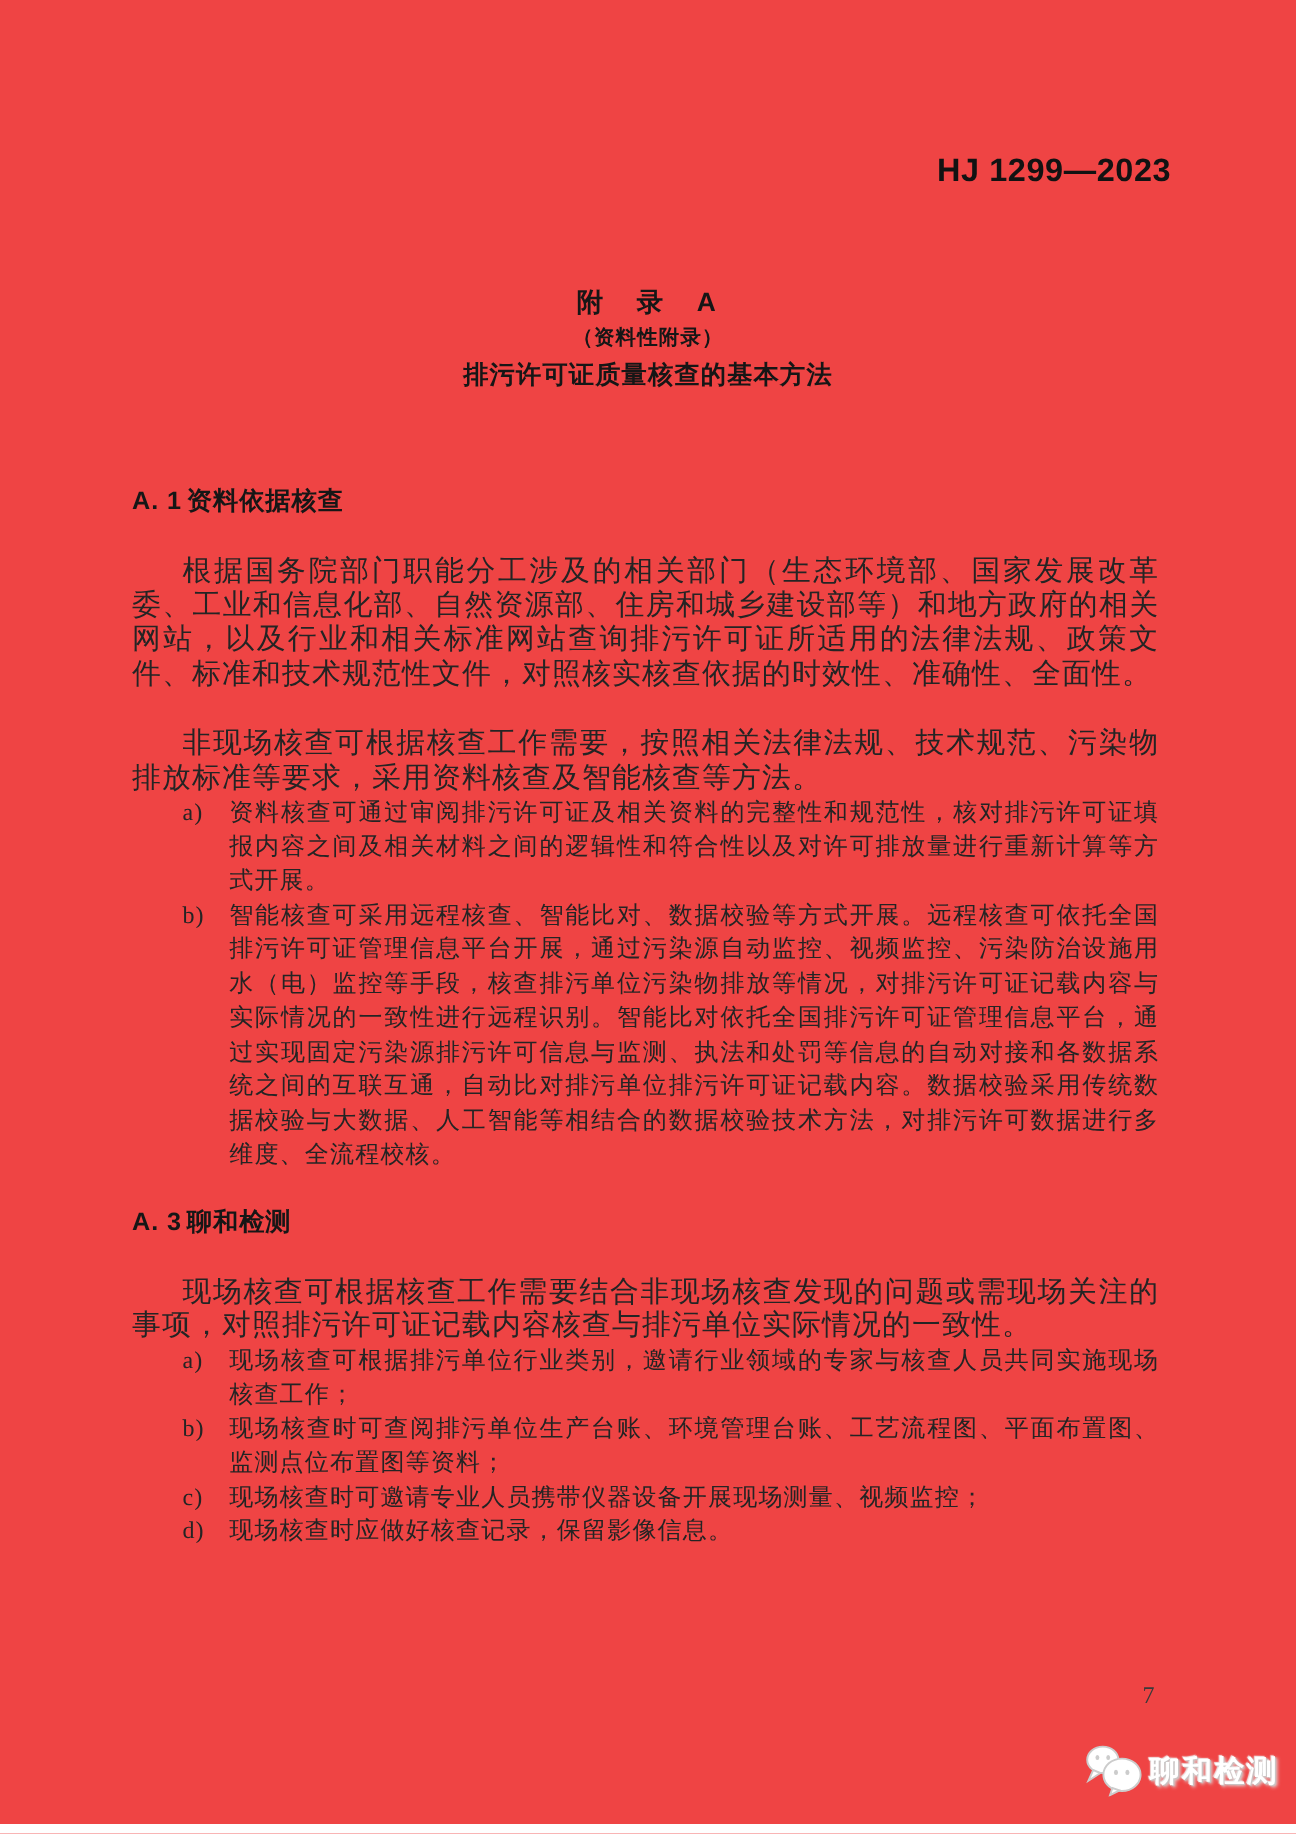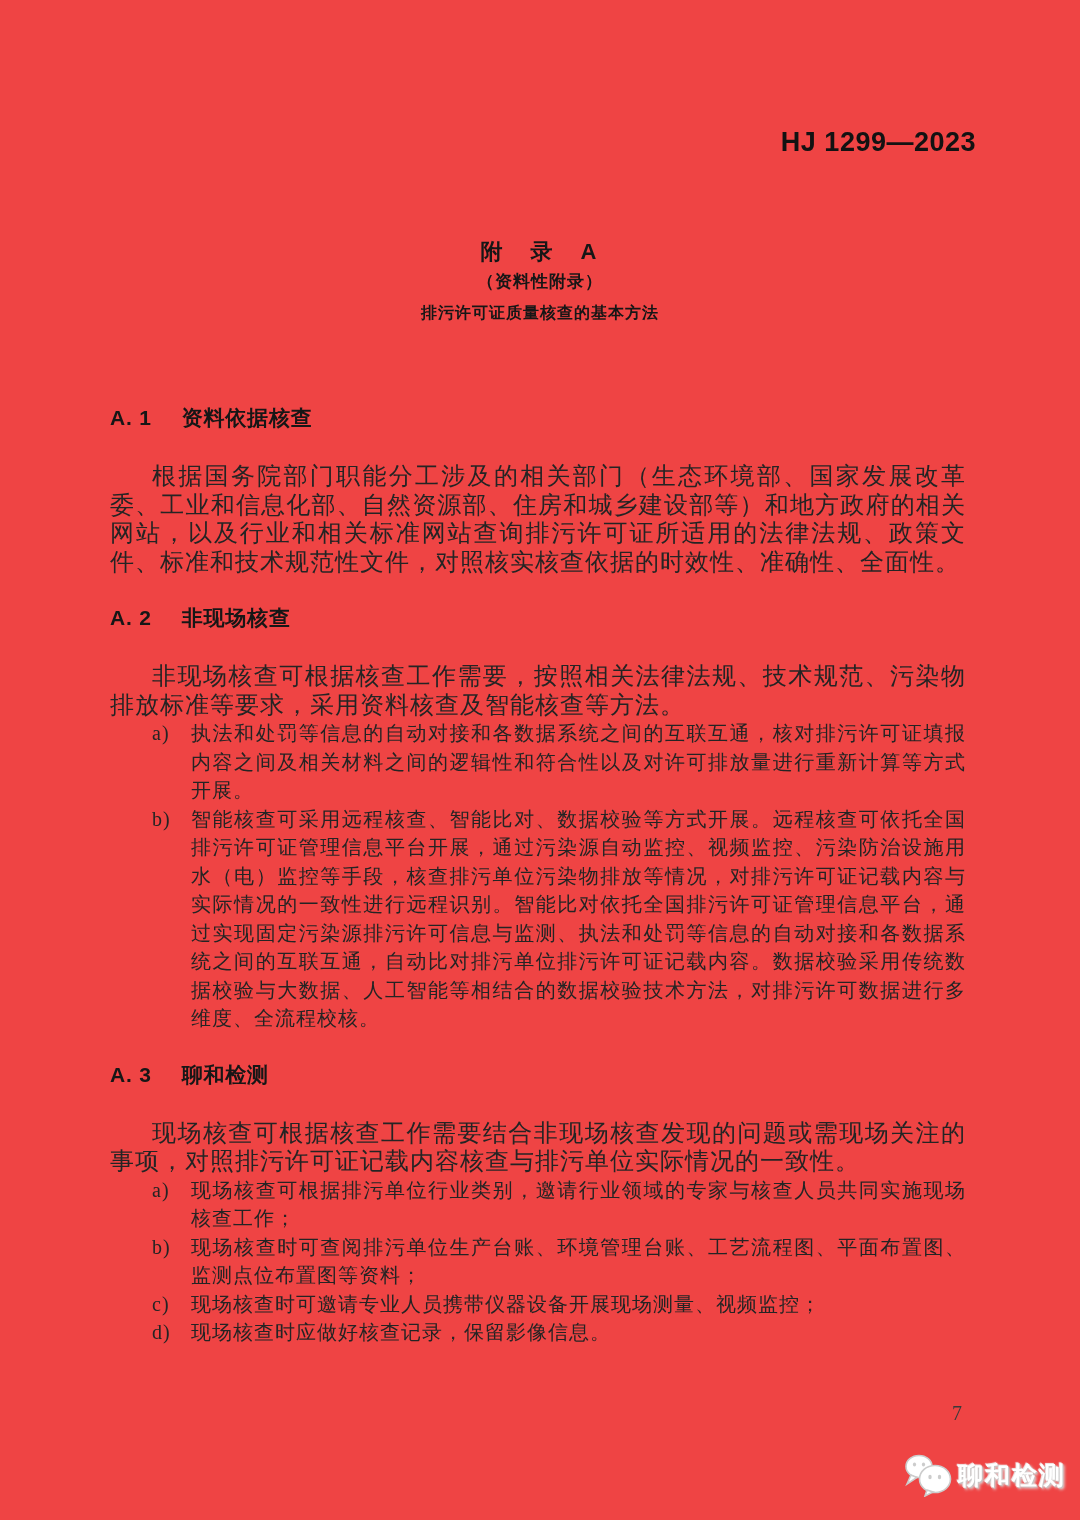--- a/index.html
+++ b/index.html
@@ -33,40 +33,40 @@
     top: 238px;
     left: 0;
     width: 100%;
     text-align: center;
     font-family: "Liberation Sans", "DejaVu Sans", sans-serif;
     font-weight: 700;
     color: #161616;
   }
   .title-appendix { font-size: 22px; line-height: 28px; letter-spacing: 3px; }
   .title-type     { font-size: 17px; line-height: 26px; margin-top: 3px; letter-spacing: 1px; }
-  .title-subject  { font-size: 16px; line-height: 28px; margin-top: 4px; letter-spacing: 1px; }
+  .title-subject  { font-size: 21px; line-height: 28px; margin-top: 4px; letter-spacing: 1px; }
 
   
   .content {
     position: absolute;
     top: 404px;
     left: 110px;
     width: 856px;
   }
   .sec-heading {
     margin: 28px 0 0 0;
     font-family: "Liberation Sans", "DejaVu Sans", sans-serif;
     font-weight: 700;
     font-size: 21px;
     line-height: 28px;
     letter-spacing: 0.8px;
     color: #161616;
   }
   .content > section:first-child .sec-heading { margin-top: 0; }
-  .sec-number { display: inline-block; margin-right: 30px; }
+  .sec-number { display: inline-block; margin-right: 4px; }
   .para {
     margin: 30px 0 0 0;
     font-size: 24px;
     line-height: 28.5px;
     letter-spacing: 1px;
     text-align: justify;
     text-indent: 42px;
     color: #242424;
   }
   .list { margin: 0; }
@@ -123,28 +123,25 @@
   <div class="content">
 
     <section>
       <h2 class="sec-heading">
         <span class="sec-number">A. 1</span><span>资料依据核查</span>
       </h2>
       <p class="para">根据国务院部门职能分工涉及的相关部门（生态环境部、国家发展改革委、工业和信息化部、自然资源部、住房和城乡建设部等）和地方政府的相关网站，以及行业和相关标准网站查询排污许可证所适用的法律法规、政策文件、标准和技术规范性文件，对照核实核查依据的时效性、准确性、全面性。</p>
     </section>
 
     <section>
-      <h2 class="sec-heading">
-        <span class="sec-number">A. 2</span><span>非现场核查</span>
-      </h2>
       <p class="para">非现场核查可根据核查工作需要，按照相关法律法规、技术规范、污染物排放标准等要求，采用资料核查及智能核查等方法。</p>
       <div class="list">
         <div class="list-item">
           <span class="item-label">a)</span>
-          <span class="item-text">执法和处罚等信息的自动对接和各数据系统之间的互联互通，核对排污许可证填报内容之间及相关材料之间的逻辑性和符合性以及对许可排放量进行重新计算等方式开展。</span>
+          <span class="item-text">资料核查可通过审阅排污许可证及相关资料的完整性和规范性，核对排污许可证填报内容之间及相关材料之间的逻辑性和符合性以及对许可排放量进行重新计算等方式开展。</span>
         </div>
         <div class="list-item">
           <span class="item-label">b)</span>
           <span class="item-text">智能核查可采用远程核查、智能比对、数据校验等方式开展。远程核查可依托全国排污许可证管理信息平台开展，通过污染源自动监控、视频监控、污染防治设施用水（电）监控等手段，核查排污单位污染物排放等情况，对排污许可证记载内容与实际情况的一致性进行远程识别。智能比对依托全国排污许可证管理信息平台，通过实现固定污染源排污许可信息与监测、执法和处罚等信息的自动对接和各数据系统之间的互联互通，自动比对排污单位排污许可证记载内容。数据校验采用传统数据校验与大数据、人工智能等相结合的数据校验技术方法，对排污许可数据进行多维度、全流程校核。</span>
         </div>
       </div>
     </section>
 
     <section>
       <h2 class="sec-heading">

